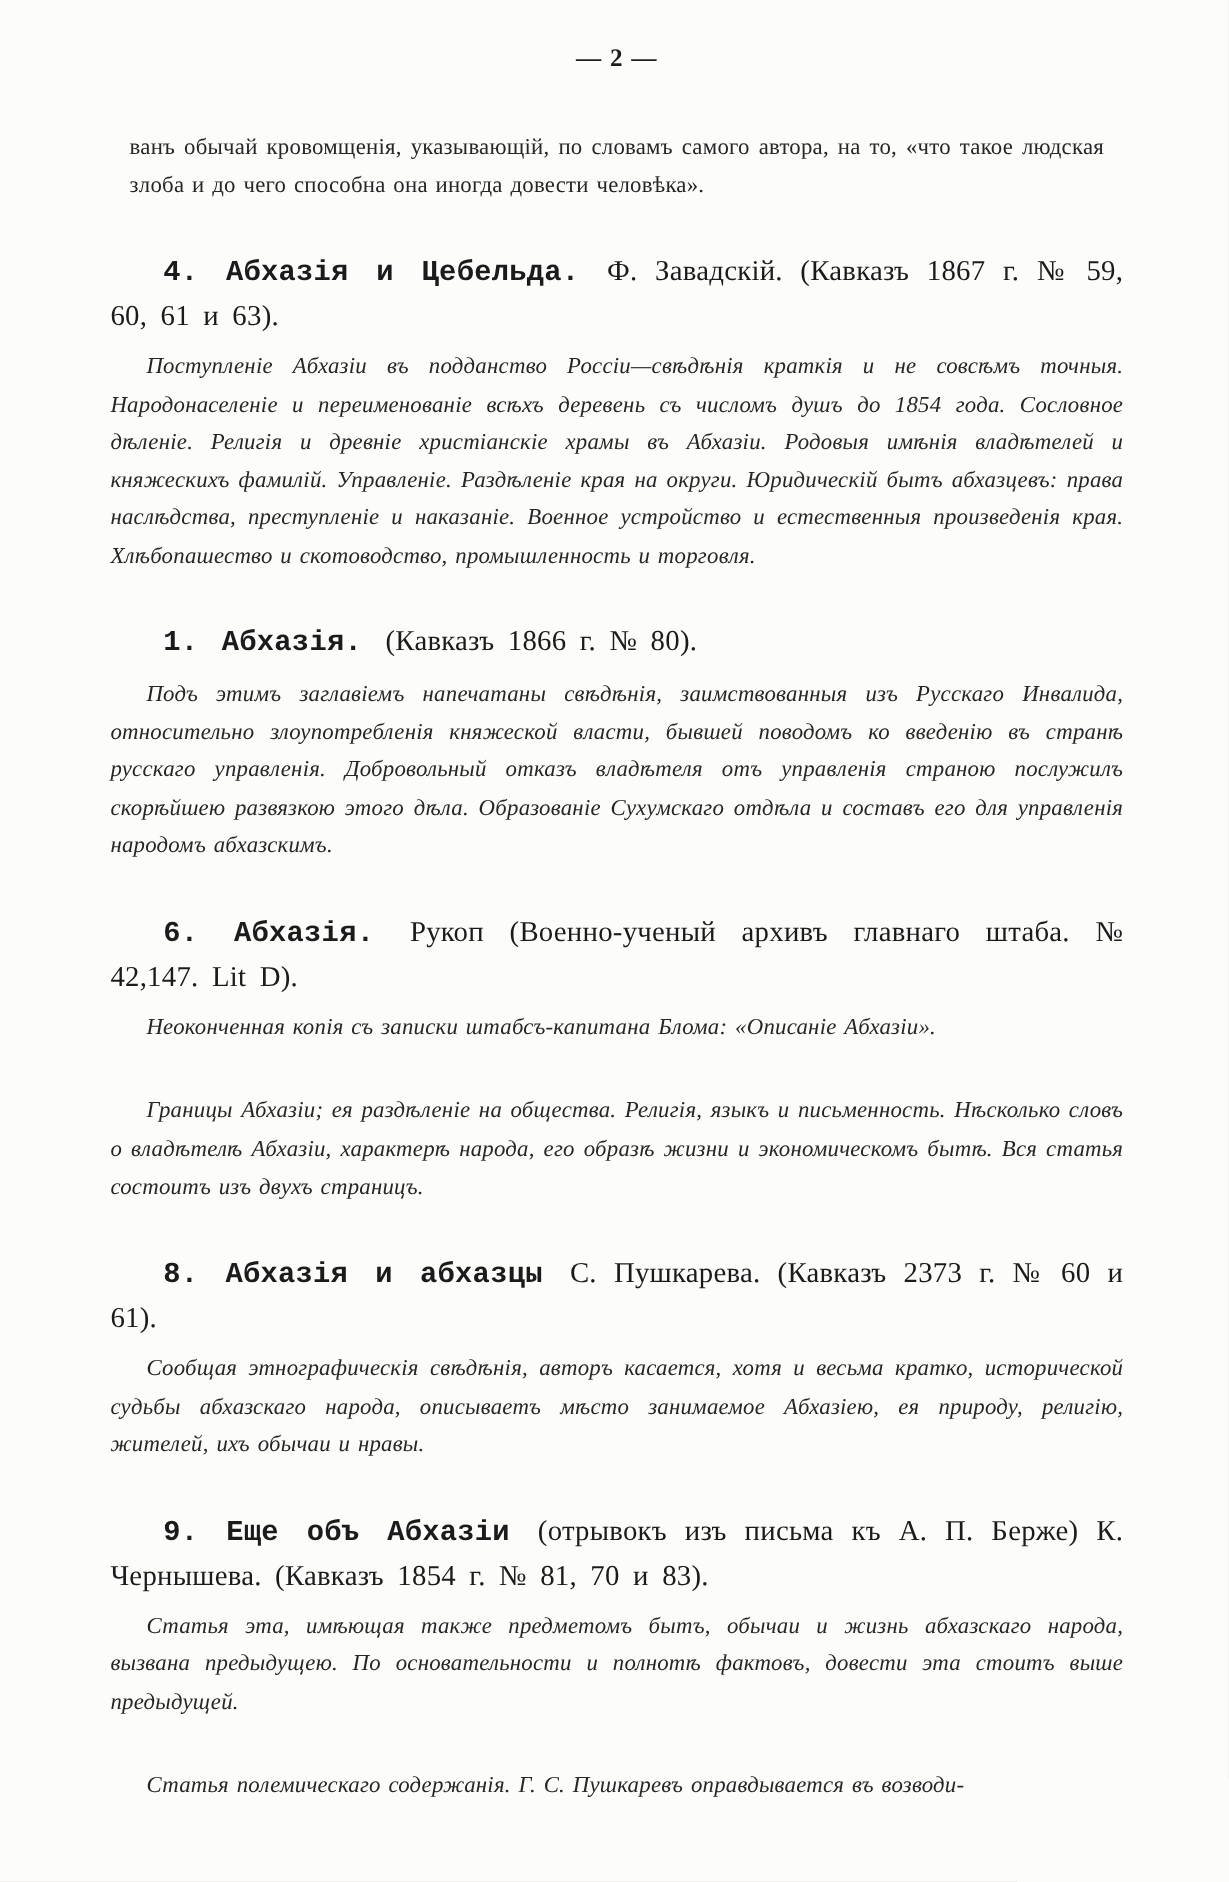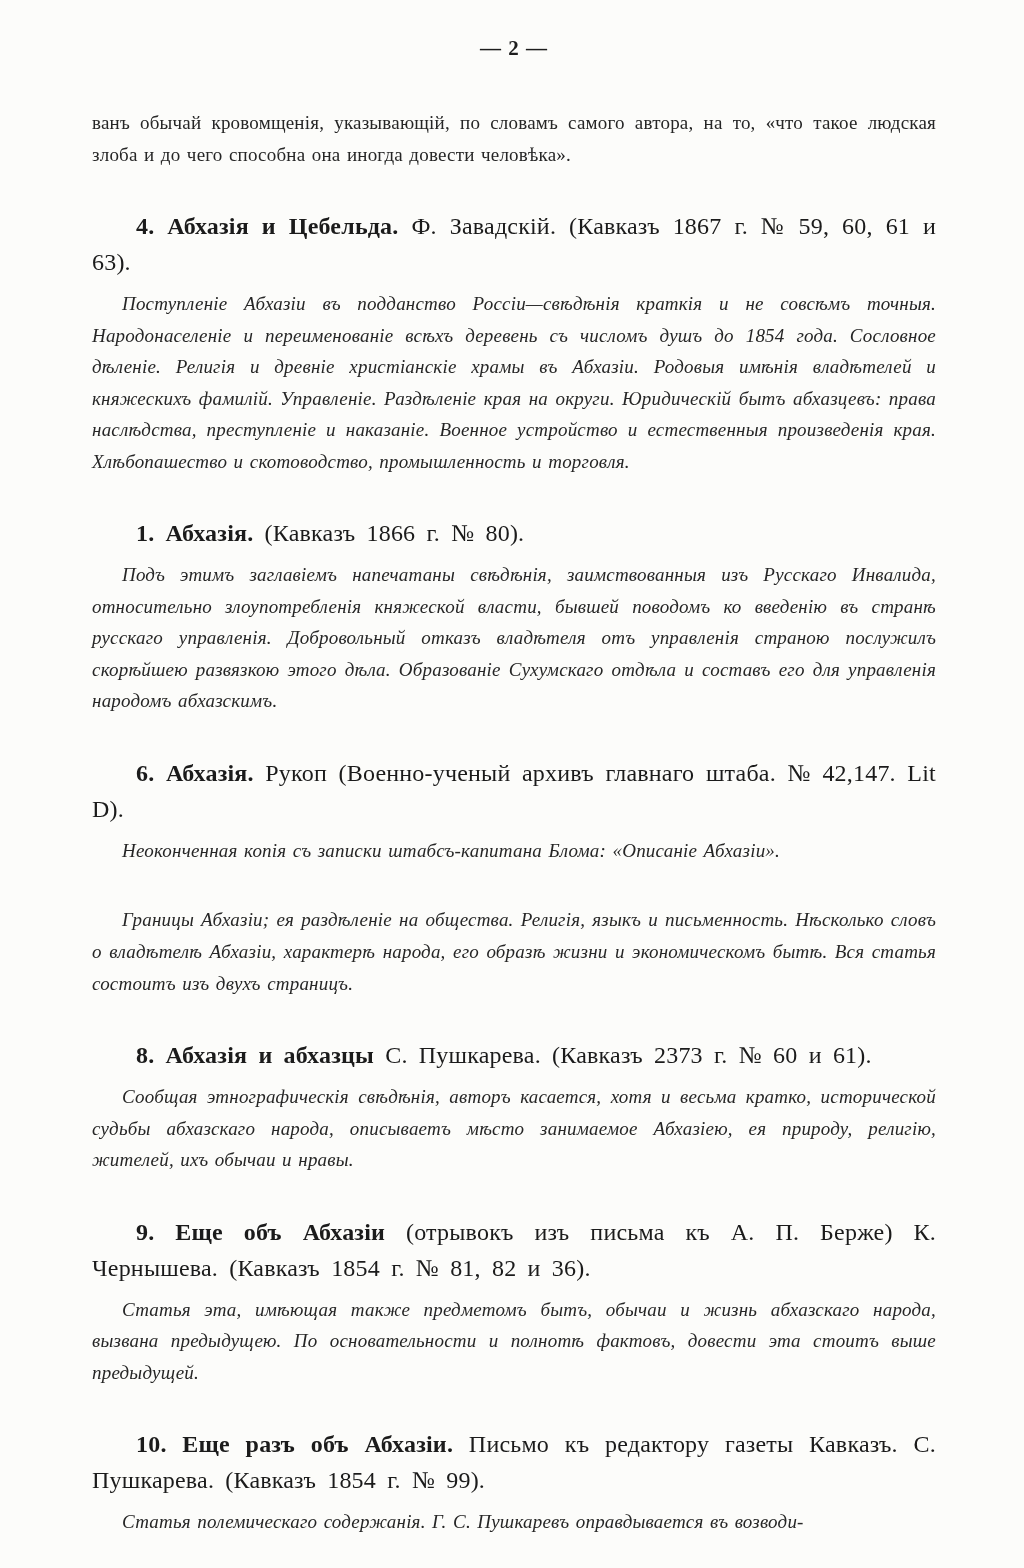--- a/index.html
+++ b/index.html
@@ -29,37 +29,37 @@
     color: #1d1d1d;
   }
   .body-text {
     font-size: 19px;
     line-height: 1.66;
     text-align: justify;
     word-spacing: 1.5px;
     letter-spacing: 0.2px;
   }
   .continuation {
-    margin: 0;
+    margin: 16px;
   }
   .entry {
     margin-top: 38px;
   }
   .entry-heading {
     font-size: 24px;
     font-weight: normal;
     line-height: 1.5;
     text-indent: 44px;
     text-align: justify;
     word-spacing: 5px;
     letter-spacing: 0.2px;
     margin: 0 0 8px 0;
     color: #1b1b1b;
   }
-  .hp-bold { font-weight: bold; }
+  .hp-bold { font-weight: bold; font-family: Liberation Mono, monospace; }
   .hp-italic { }
   .hp-roman { font-weight: normal; font-style: normal; }
   .entry-annotation {
     margin: 0;
     text-indent: 30px;
     font-style: italic;
   }
 </style>
 </head>
 <body>
@@ -83,21 +83,20 @@
         <p class="entry-annotation body-text">Неоконченная копія съ записки штабсъ-капитана Блома: «Описаніе Абхазіи».</p>
       </section>
       <section class="entry">
         <p class="entry-annotation body-text">Границы Абхазіи; ея раздѣленіе на общества. Религія, языкъ и письменность. Нѣсколько словъ о владѣтелѣ Абхазіи, характерѣ народа, его образѣ жизни и экономическомъ бытѣ. Вся статья состоитъ изъ двухъ страницъ.</p>
       </section>
       <section class="entry">
         <h2 class="entry-heading"><span class="hp-bold">8. Абхазія и абхазцы </span><span class="hp-italic">С. Пушкарева.</span><span class="hp-roman"> (Кавказъ 2373 г. № 60 и 61).</span></h2>
         <p class="entry-annotation body-text">Сообщая этнографическія свѣдѣнія, авторъ касается, хотя и весьма кратко, исторической судьбы абхазскаго народа, описываетъ мѣсто занимаемое Абхазіею, ея природу, религію, жителей, ихъ обычаи и нравы.</p>
       </section>
       <section class="entry">
-        <h2 class="entry-heading"><span class="hp-bold">9. Еще объ Абхазіи </span><span class="hp-roman">(отрывокъ изъ письма къ А. П. Берже) </span><span class="hp-italic">К. Чернышева.</span><span class="hp-roman"> (Кавказъ 1854 г. № 81, 82 и 36).</span></h2>
+        <h2 class="entry-heading"><span class="hp-bold">9. Еще объ Абхазіи </span><span class="hp-roman">(отрывокъ изъ письма къ А. П. Берже) </span><span class="hp-italic">К. Чернышева.</span><span class="hp-roman"> (Кавказъ 1854 г. № 81, 70 и 83).</span></h2>
         <p class="entry-annotation body-text">Статья эта, имѣющая также предметомъ бытъ, обычаи и жизнь абхазскаго народа, вызвана предыдущею. По основательности и полнотѣ фактовъ, довести эта стоитъ выше предыдущей.</p>
       </section>
       <section class="entry">
-        <h2 class="entry-heading"><span class="hp-bold">10. Еще разъ объ Абхазіи. </span><span class="hp-roman">Письмо къ редактору газеты Кавказъ. </span><span class="hp-italic">С. Пушкарева.</span><span class="hp-roman"> (Кавказъ 1854 г. № 99).</span></h2>
         <p class="entry-annotation body-text">Статья полемическаго содержанія. Г. С. Пушкаревъ оправдывается въ возводи-</p>
       </section>
     </div>
 </div>
 
 </body></html>

